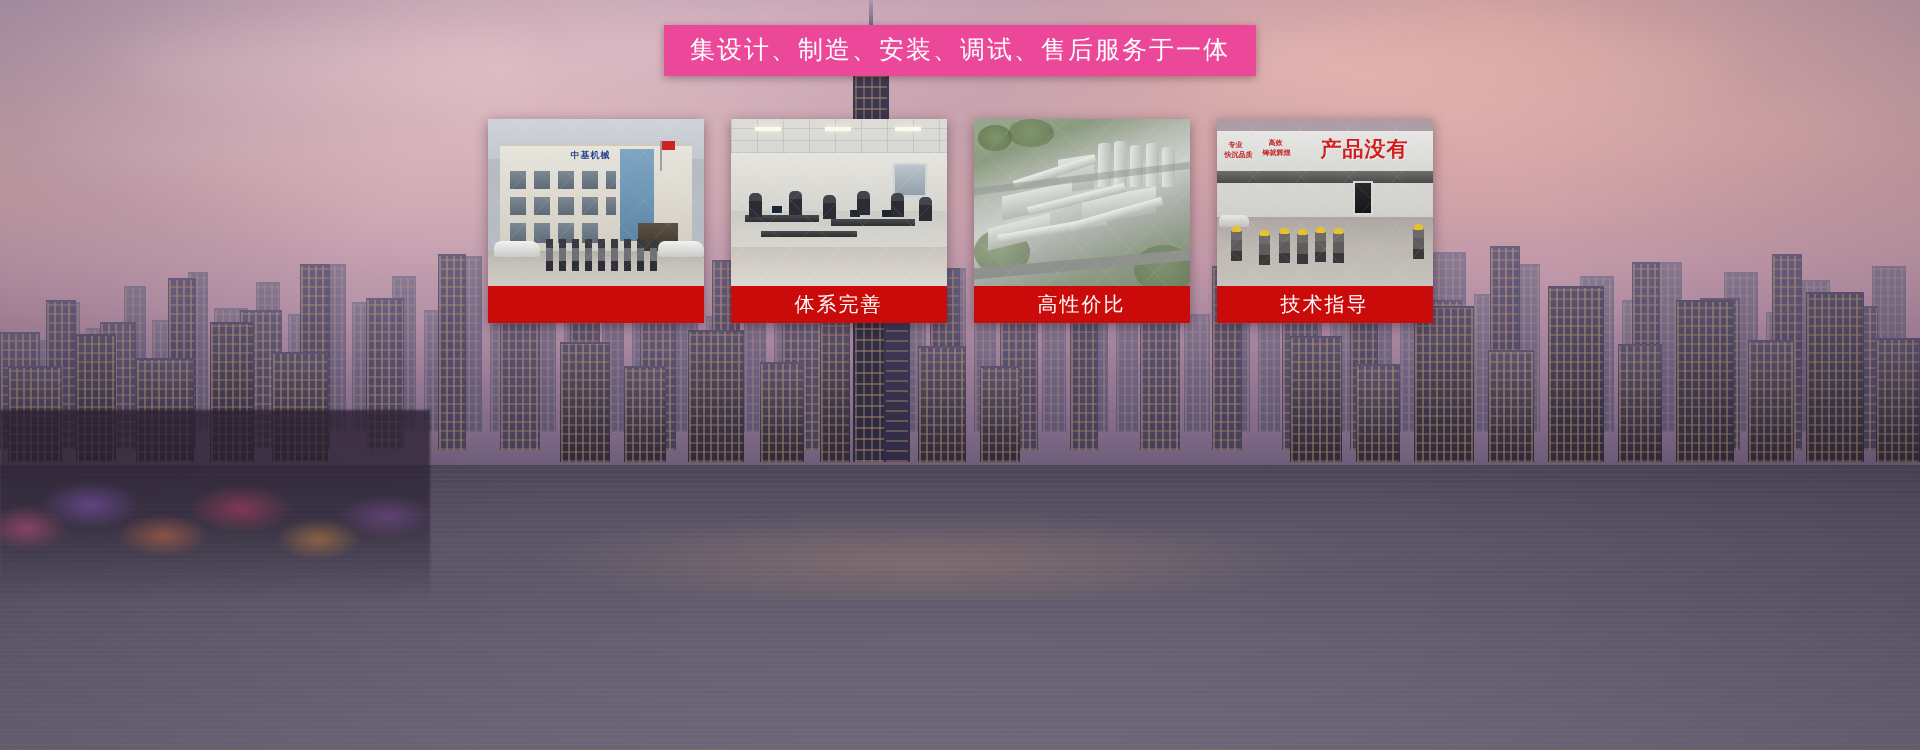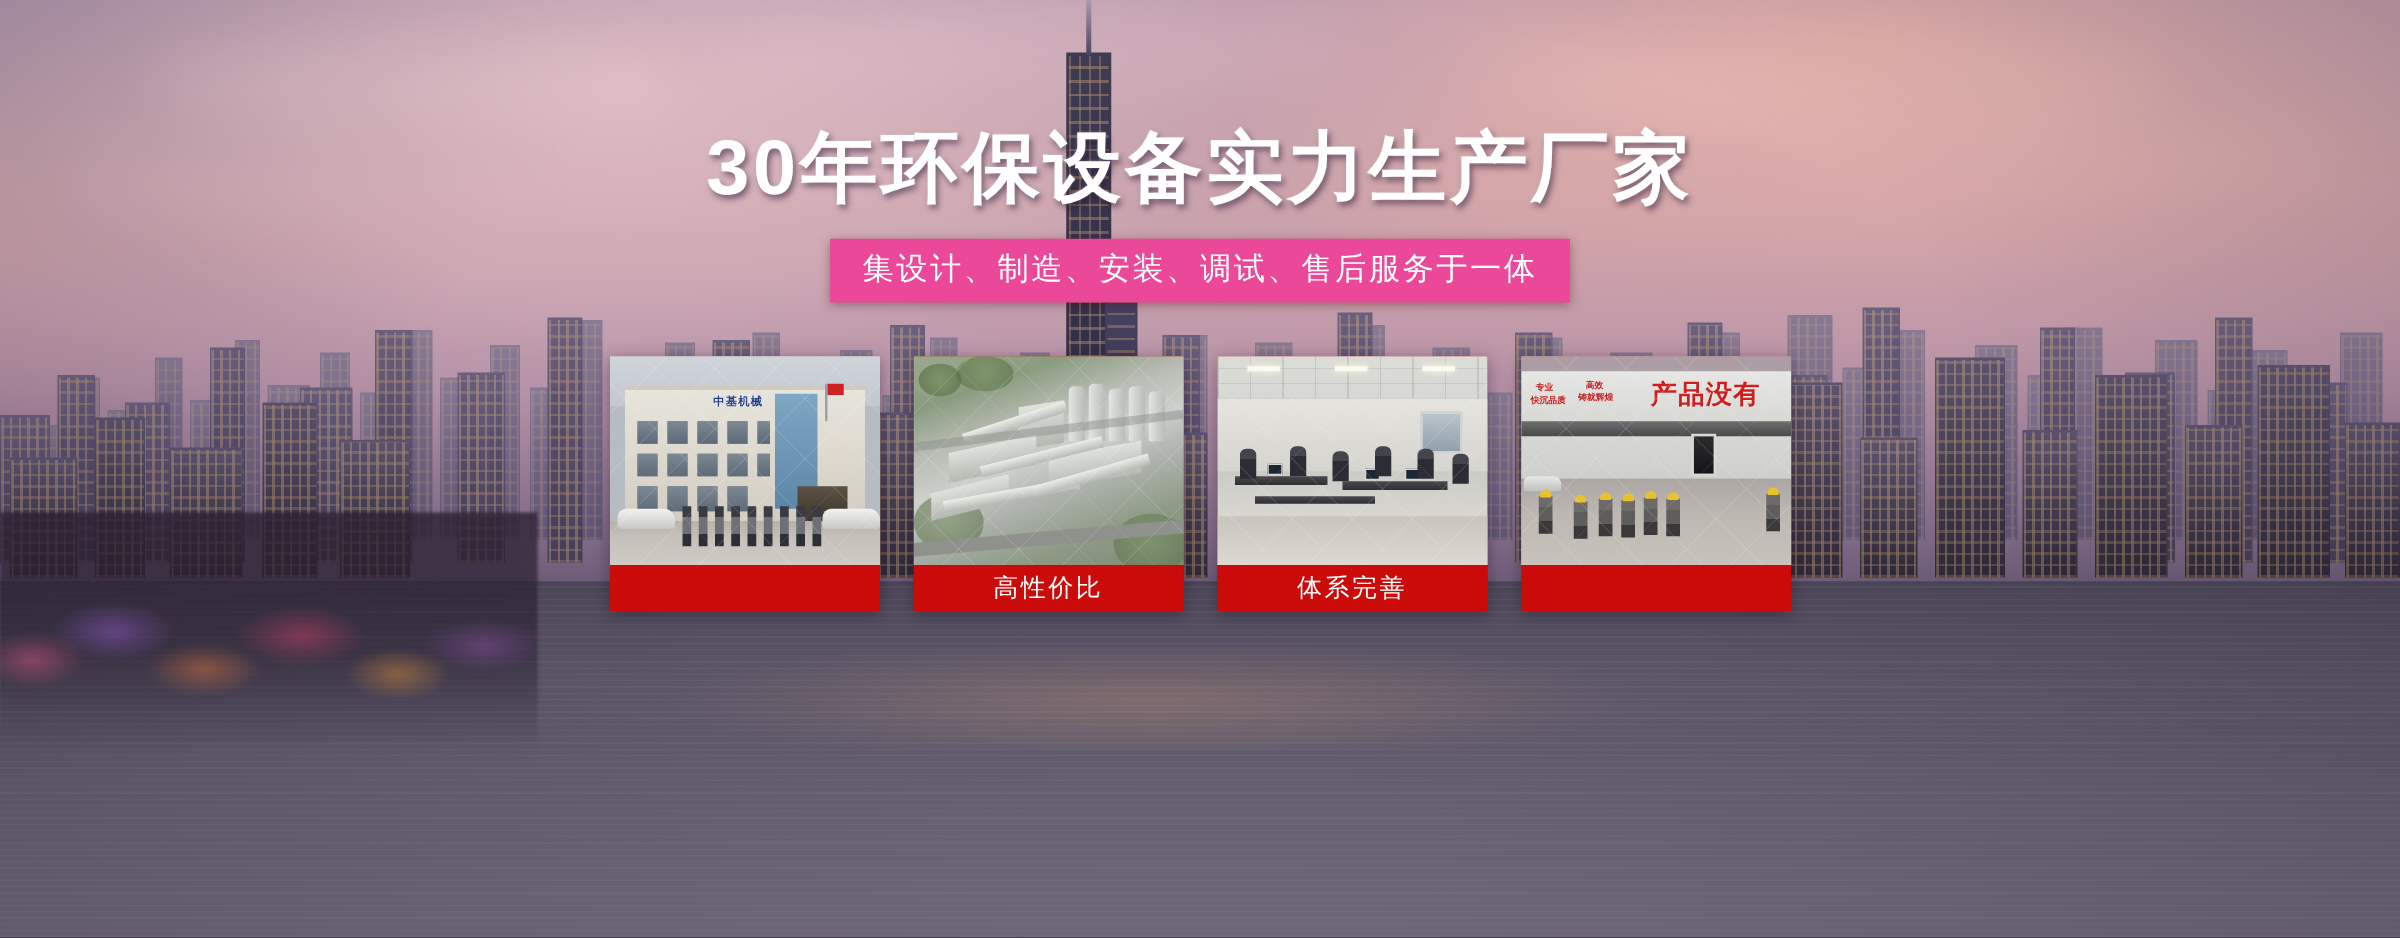--- a/index.html
+++ b/index.html
@@ -431,21 +431,20 @@
   <div class="tower-base"></div>
 
   <div class="embank"></div>
   <div class="water"></div>
   <div class="water-glow"></div>
   <div class="park"></div>
   <div class="vignette"></div>
 
   <div class="content">
 
-    <div class="headline">30年环保设备实力生产厂家</div>
 
     <div class="subtitle-bar">集设计、制造、安装、调试、售后服务于一体</div>
 
     <div class="cards">
 
       <div class="card">
         <div class="card-photo ph1">
           <div class="b-sky"></div>
           <div class="b-body"></div>
           <div class="b-glass"></div>
@@ -475,20 +474,45 @@
           <div class="person" style="left:97px;"></div>
           <div class="person" style="left:110px;"></div>
           <div class="person" style="left:123px;"></div>
           <div class="person" style="left:136px;"></div>
           <div class="person" style="left:149px;"></div>
           <div class="person" style="left:162px;"></div>
         </div>
       </div>
 
       <div class="card">
+        <div class="card-photo ph3">
+          <div class="ceil"></div>
+          <div class="lamp" style="left:24px;"></div>
+          <div class="lamp" style="left:94px;"></div>
+          <div class="lamp" style="left:164px;"></div>
+          <div class="wall"></div>
+          <div class="win" style="left:162px;"></div>
+          <div class="desk" style="left:14px;  top:96px; width:74px; height:7px;"></div>
+          <div class="desk" style="left:100px; top:100px;width:84px; height:7px;"></div>
+          <div class="desk" style="left:30px;  top:112px;width:96px; height:6px;"></div>
+          <div class="mon" style="left:40px;  top:86px;"></div>
+          <div class="mon" style="left:118px; top:90px;"></div>
+          <div class="mon" style="left:150px; top:90px;"></div>
+          <div class="pers" style="left:18px;  top:74px;"></div>
+          <div class="pers" style="left:58px;  top:72px;"></div>
+          <div class="pers" style="left:92px;  top:76px;"></div>
+          <div class="pers" style="left:126px; top:72px;"></div>
+          <div class="pers" style="left:160px; top:74px;"></div>
+          <div class="pers" style="left:188px; top:78px;"></div>
+          <div class="floor"></div>
+        </div>
+        <div class="card-label">体系完善</div>
+      </div>
+
+      <div class="card">
         <div class="card-photo ph2">
           <div class="green" style="left:4px;   top:6px;  width:34px; height:26px; opacity:.7;"></div>
           <div class="green" style="left:34px;  top:0px;  width:46px; height:28px; opacity:.6;"></div>
           <div class="green" style="left:0px;   top:110px;width:56px; height:46px; opacity:.55;"></div>
           <div class="green" style="left:160px; top:126px;width:60px; height:48px; opacity:.5;"></div>
           <div class="silo" style="left:124px; top:24px; width:13px; height:44px;"></div>
           <div class="silo" style="left:140px; top:22px; width:13px; height:46px;"></div>
           <div class="silo" style="left:156px; top:26px; width:13px; height:42px;"></div>
           <div class="silo" style="left:172px; top:24px; width:13px; height:44px;"></div>
           <div class="silo" style="left:188px; top:28px; width:13px; height:40px;"></div>
@@ -500,62 +524,38 @@
           <div class="belt" style="left:54px;  top:88px; width:100px; transform:rotate(-14deg);"></div>
           <div class="belt" style="left:24px;  top:116px;width:110px; transform:rotate(-10deg);"></div>
           <div class="belt" style="left:96px;  top:104px;width:96px;  transform:rotate(-16deg);"></div>
           <div class="road" style="left:0px;   top:140px;width:216px; height:11px; transform:skewY(-5deg);"></div>
           <div class="road" style="left:0px;   top:56px; width:216px; height:7px;  transform:skewY(-7deg); opacity:.5;"></div>
         </div>
         <div class="card-label">高性价比</div>
       </div>
 
       <div class="card">
-        <div class="card-photo ph3">
-          <div class="ceil"></div>
-          <div class="lamp" style="left:24px;"></div>
-          <div class="lamp" style="left:94px;"></div>
-          <div class="lamp" style="left:164px;"></div>
-          <div class="wall"></div>
-          <div class="win" style="left:162px;"></div>
-          <div class="desk" style="left:14px;  top:96px; width:74px; height:7px;"></div>
-          <div class="desk" style="left:100px; top:100px;width:84px; height:7px;"></div>
-          <div class="desk" style="left:30px;  top:112px;width:96px; height:6px;"></div>
-          <div class="mon" style="left:40px;  top:86px;"></div>
-          <div class="mon" style="left:118px; top:90px;"></div>
-          <div class="mon" style="left:150px; top:90px;"></div>
-          <div class="pers" style="left:18px;  top:74px;"></div>
-          <div class="pers" style="left:58px;  top:72px;"></div>
-          <div class="pers" style="left:92px;  top:76px;"></div>
-          <div class="pers" style="left:126px; top:72px;"></div>
-          <div class="pers" style="left:160px; top:74px;"></div>
-          <div class="pers" style="left:188px; top:78px;"></div>
-          <div class="floor"></div>
-        </div>
-        <div class="card-label">体系完善</div>
-      </div>
-
-      <div class="card">
         <div class="card-photo ph4">
           <div class="fsky"></div>
           <div class="shed"></div>
           <div class="bigtext">产品没有</div>
           <div class="smalltext" style="left:12px; top:22px;">专业</div>
           <div class="smalltext" style="left:8px; top:32px;">快沉品质</div>
           <div class="smalltext" style="left:52px; top:20px;">高效</div>
           <div class="smalltext" style="left:46px; top:30px;">铸就辉煌</div>
           <div class="shed-band"></div>
           <div class="door"></div>
           <div class="yard"></div>
           <div class="wcar" style="left:2px;"></div>
           <div class="worker" style="left:14px;  top:112px;"></div>
           <div class="worker" style="left:42px;  top:116px;"></div>
           <div class="worker" style="left:62px;  top:114px;"></div>
           <div class="worker" style="left:80px;  top:115px;"></div>
           <div class="worker" style="left:98px;  top:113px;"></div>
           <div class="worker" style="left:116px; top:114px;"></div>
           <div class="worker" style="left:196px; top:110px;"></div>
         </div>
+        <div class="card-label">技术指导</div>
       </div>
 
     </div>
   </div>
 </div>
 
 </body></html>

